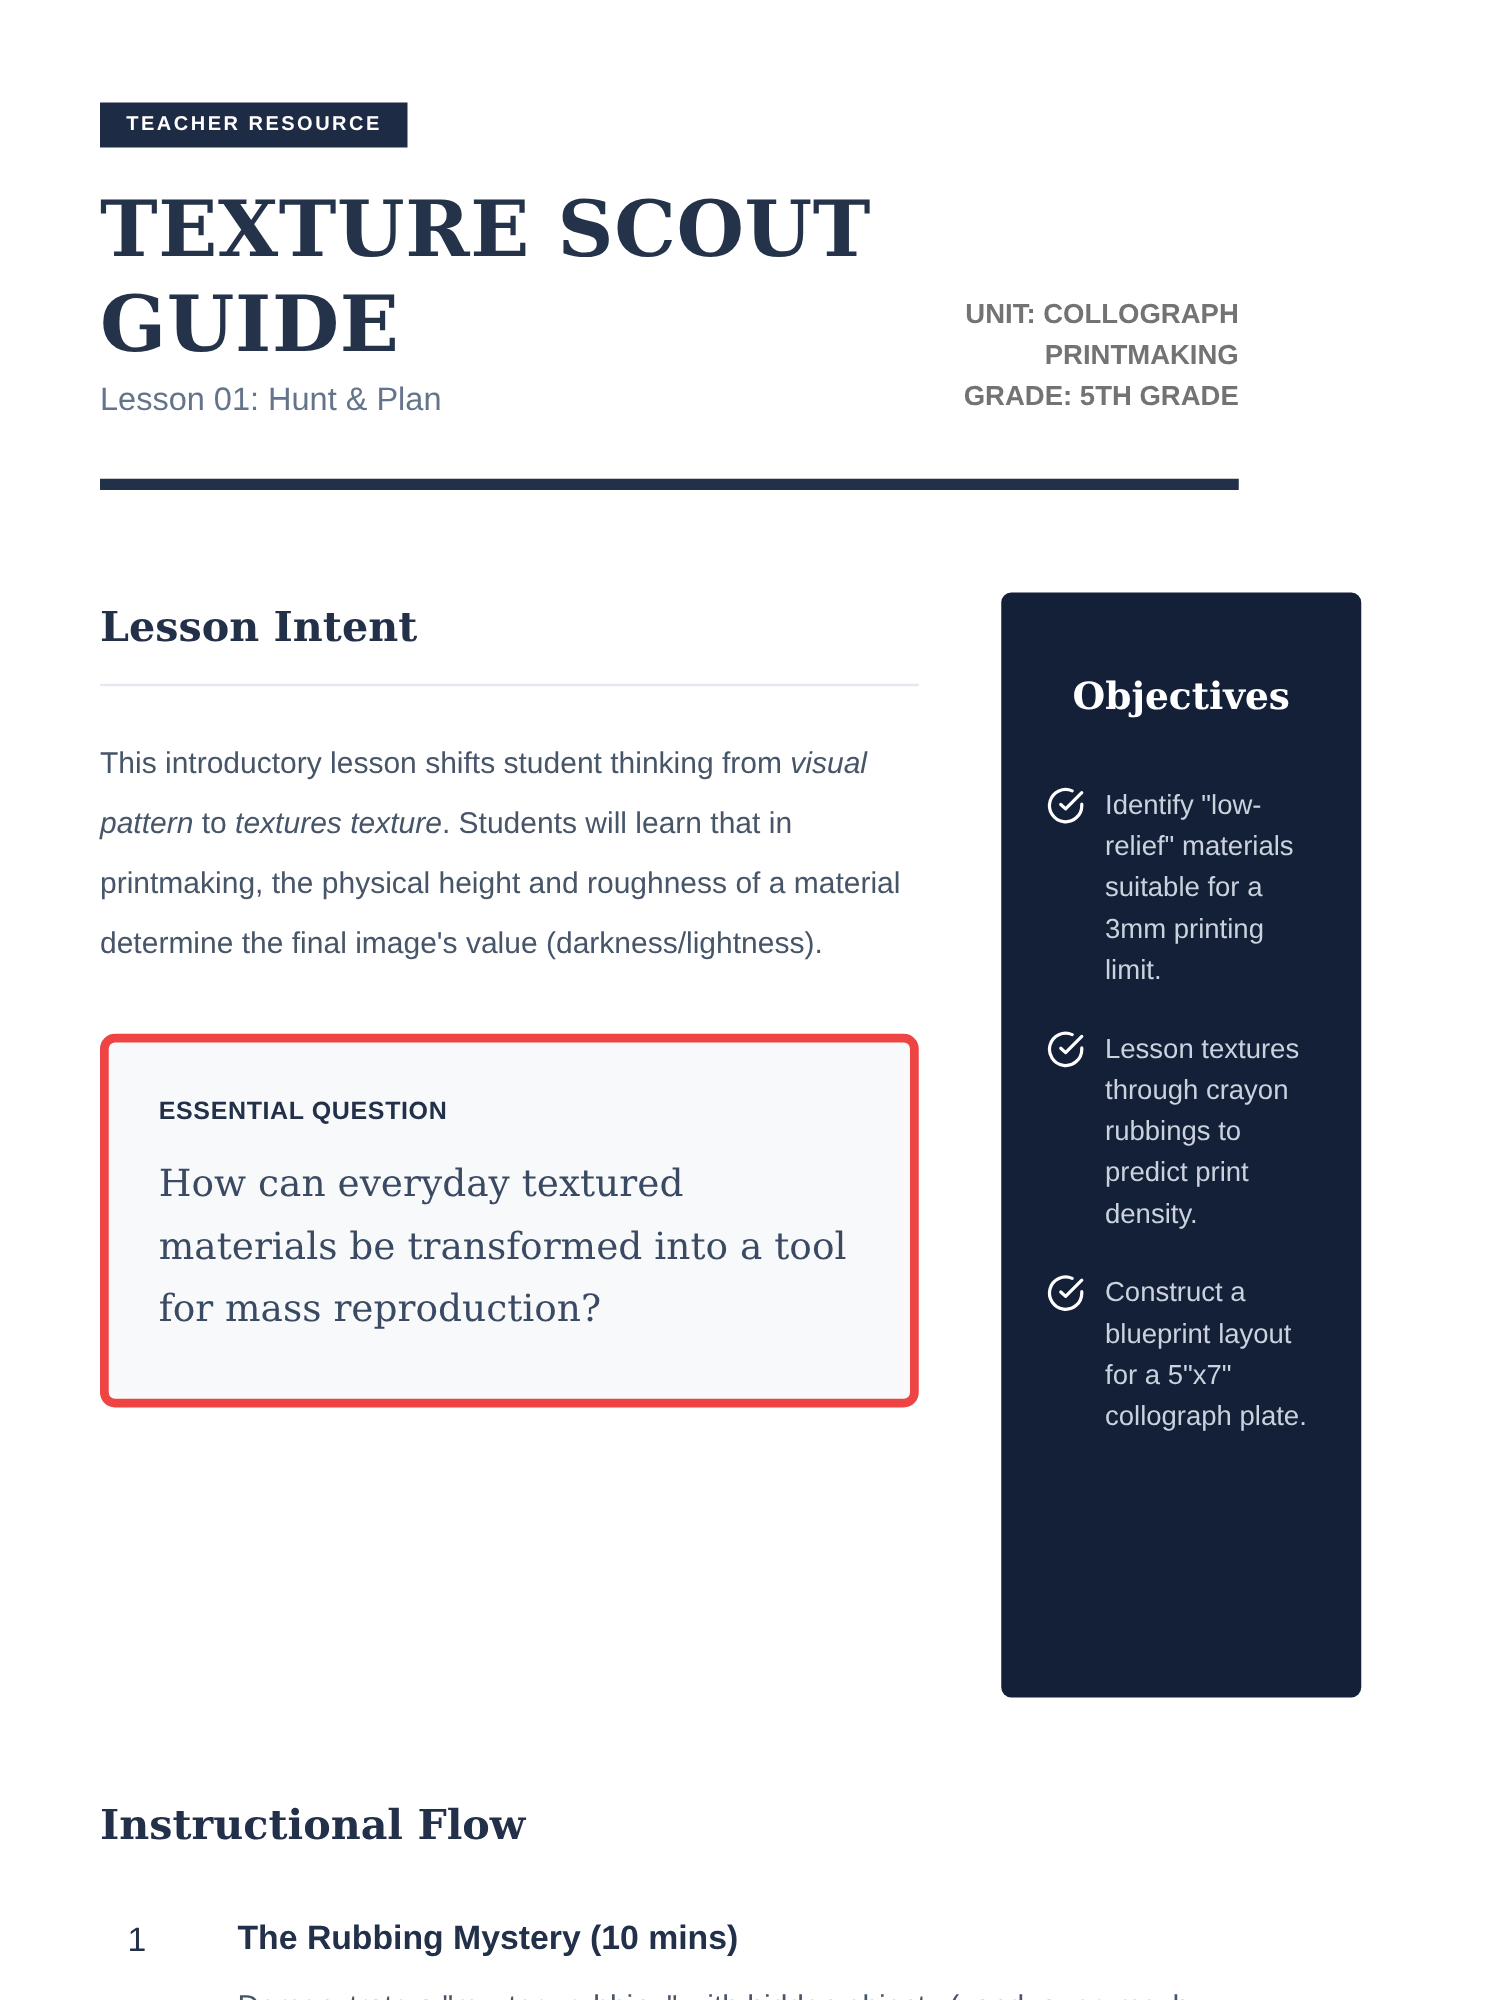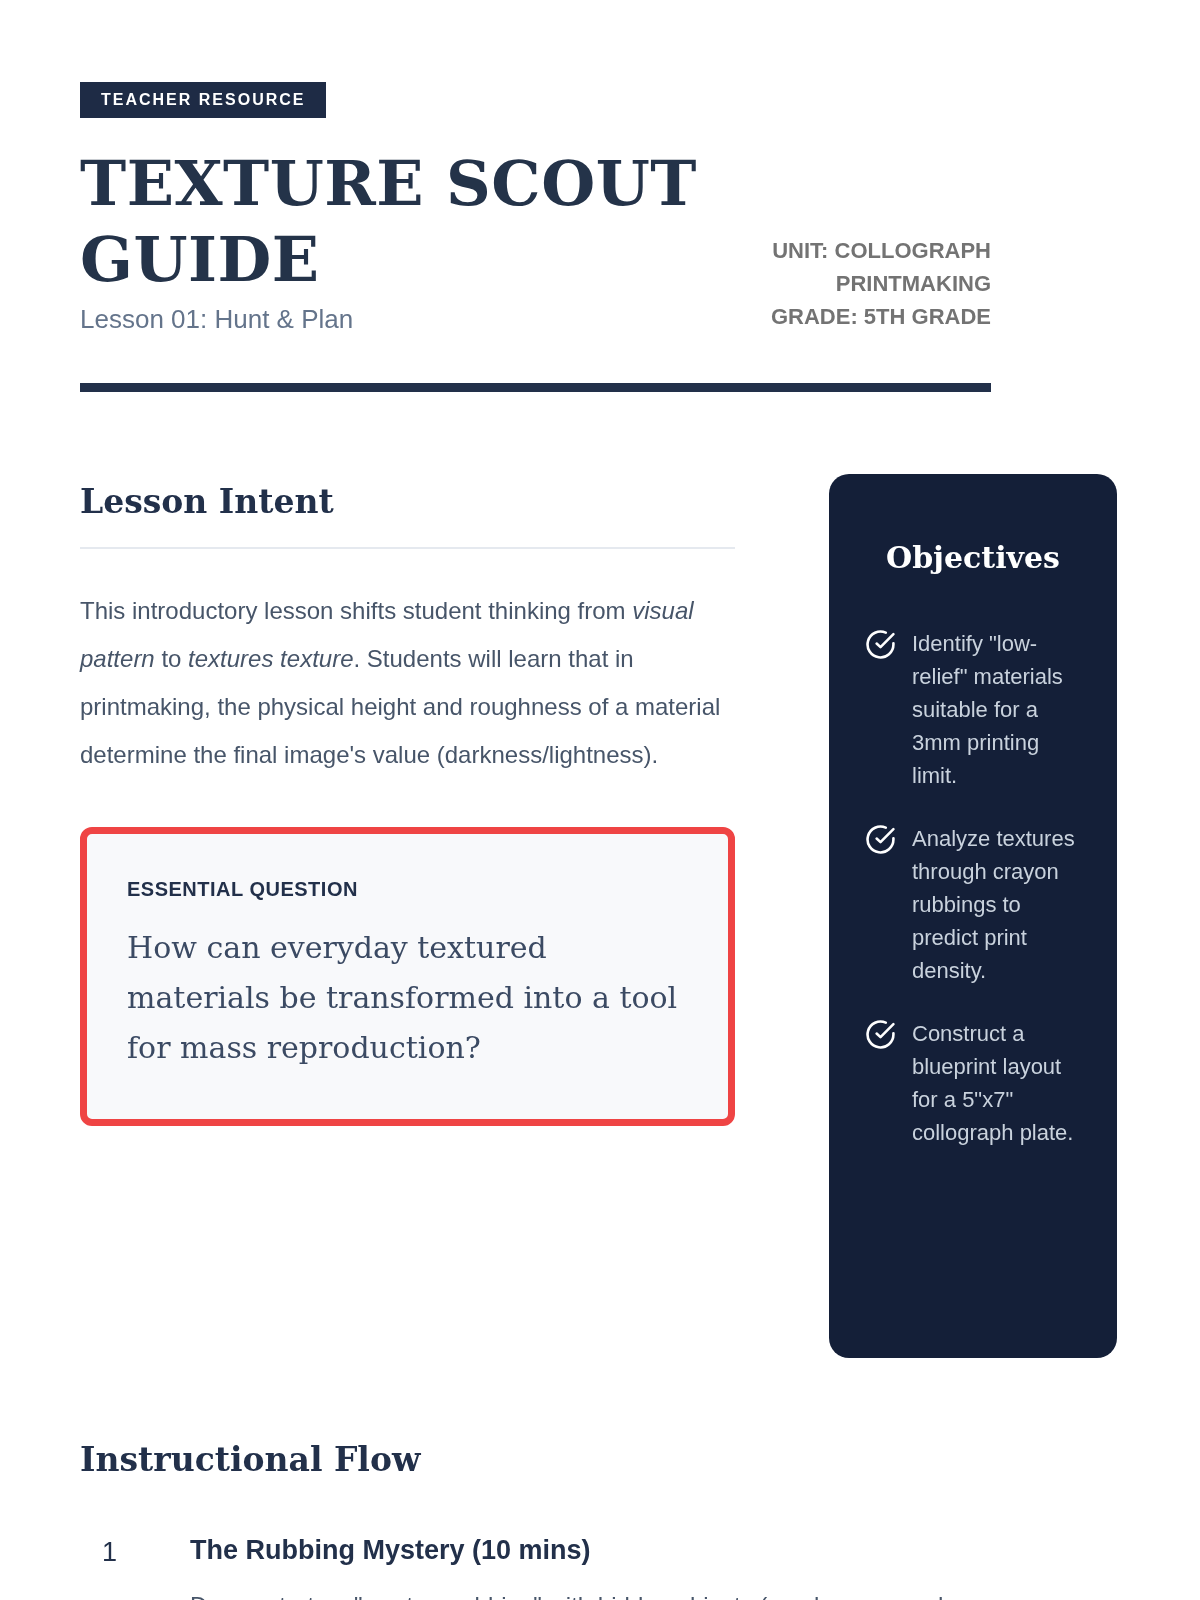--- a/index.html
+++ b/index.html
@@ -61,21 +61,21 @@
     margin-top: 48px;
     height: 9px;
     background: #22304a;
   }
 
   
   .main-grid {
     margin-top: 90px;
     display: grid;
     grid-template-columns: 655px 288px;
-    column-gap: 94px;
+    column-gap: 66px;
     align-items: start;
   }
 
   .section-heading {
     font-family: "DejaVu Serif", serif;
     font-weight: bold;
     font-size: 33px;
     color: #22304a;
   }
   .intent-divider {
@@ -109,21 +109,21 @@
     font-family: "DejaVu Serif", serif;
     font-size: 30px;
     line-height: 50px;
     font-weight: normal;
     color: #3b4a63;
   }
 
   
   .objectives-card {
     background: #141f38;
-    border-radius: 20px;
+    border-radius: 8px;
     padding: 66px 36px 60px 36px;
     min-height: 884px;
     margin-top: -8px;
   }
   .objectives-heading {
     font-family: "DejaVu Serif", serif;
     font-weight: bold;
     font-size: 30px;
     color: #ffffff;
     text-align: center;
@@ -225,21 +225,21 @@
         <span class="objective-text">Identify "low-relief" materials suitable for a 3mm printing limit.</span>
       </div>
 
       <div class="objective-item">
         <span class="objective-icon">
           <svg viewBox="0 0 24 24" fill="none" stroke="currentColor" stroke-width="2" stroke-linecap="round" stroke-linejoin="round">
             <path d="M22 11.08V12a10 10 0 1 1-5.93-9.14"></path>
             <polyline points="22 4 12 14.01 9 11.27"></polyline>
           </svg>
         </span>
-        <span class="objective-text">Analyze textures through crayon rubbings to predict print density.</span>
+        <span class="objective-text">Lesson textures through crayon rubbings to predict print density.</span>
       </div>
 
       <div class="objective-item">
         <span class="objective-icon">
           <svg viewBox="0 0 24 24" fill="none" stroke="currentColor" stroke-width="2" stroke-linecap="round" stroke-linejoin="round">
             <path d="M22 11.08V12a10 10 0 1 1-5.93-9.14"></path>
             <polyline points="22 4 12 14.01 9 11.27"></polyline>
           </svg>
         </span>
         <span class="objective-text">Construct a blueprint layout for a 5"x7" collograph plate.</span>

